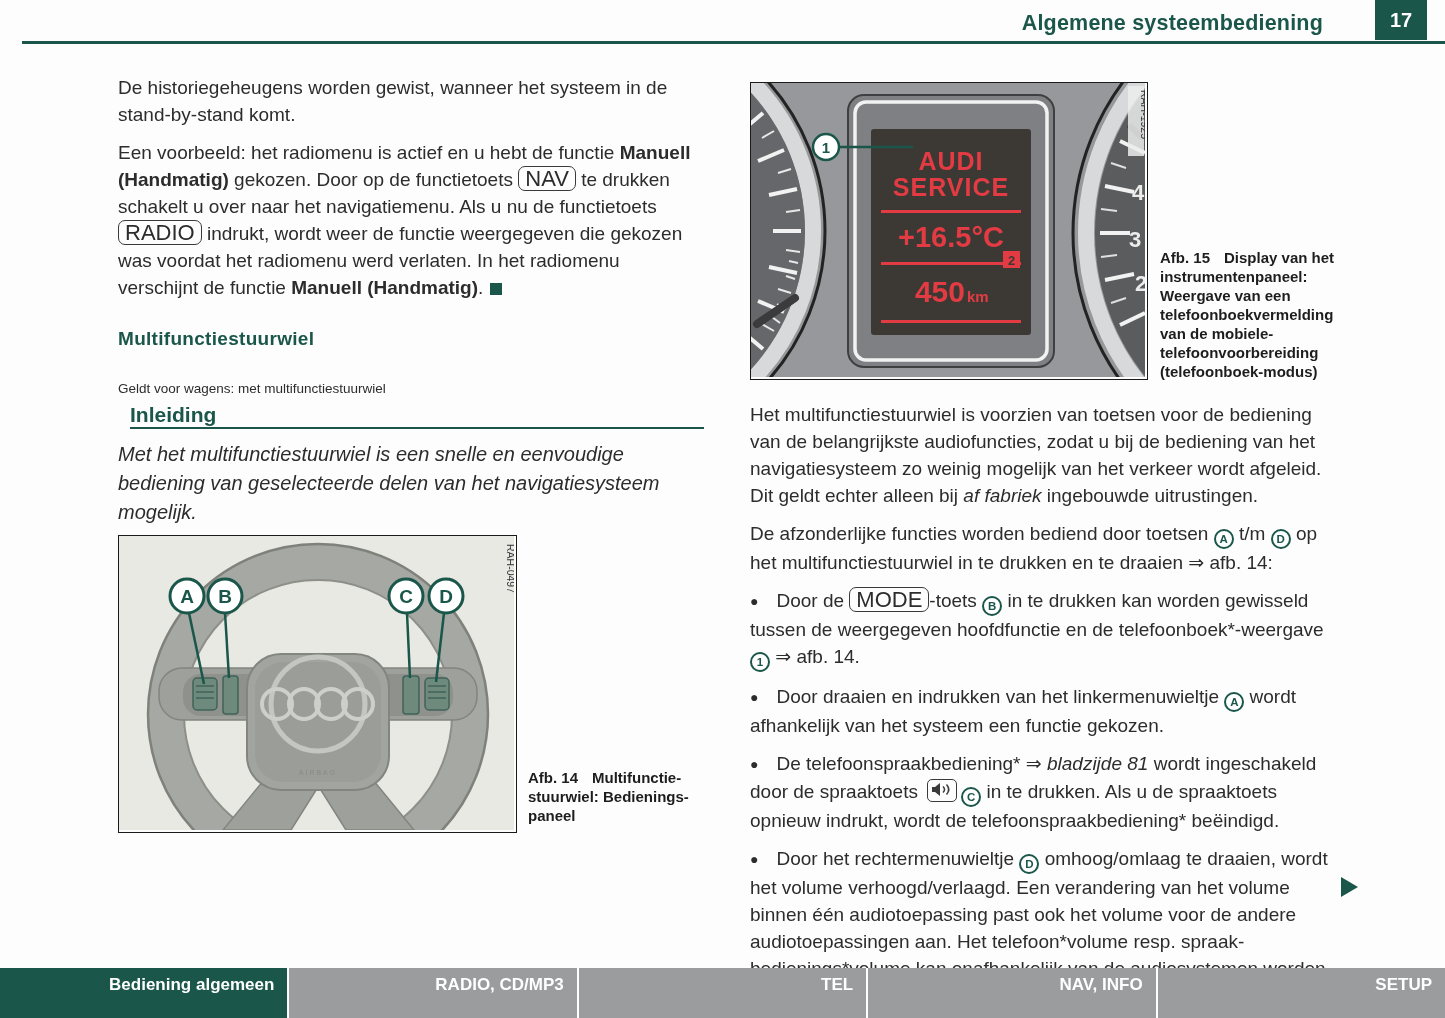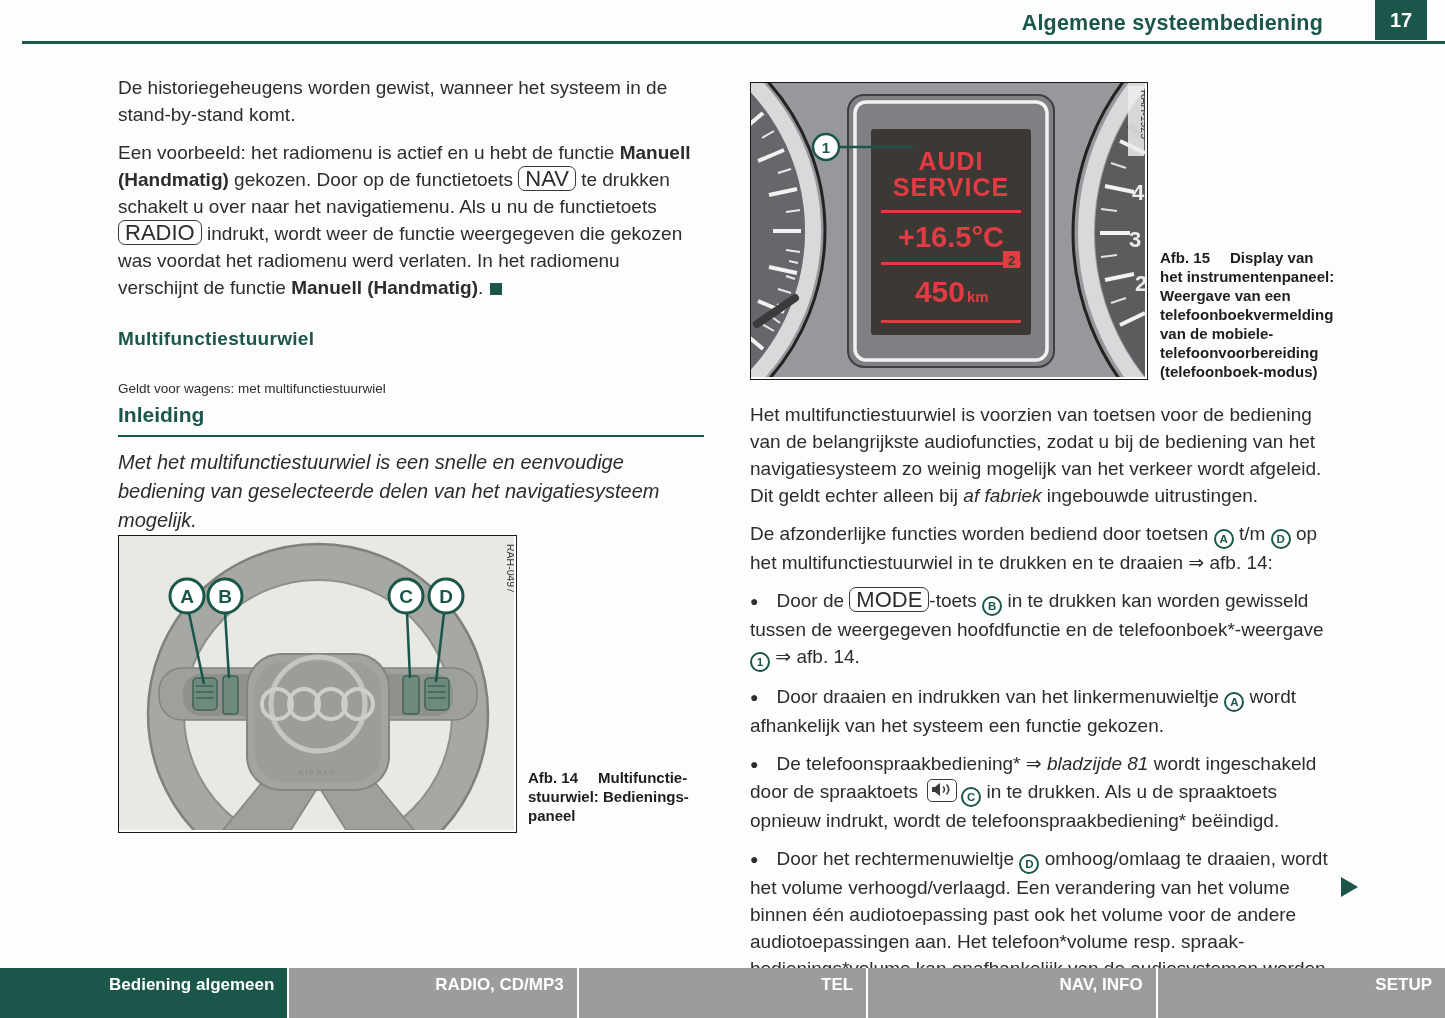--- a/index.html
+++ b/index.html
@@ -18,36 +18,36 @@
   .b{font-weight:bold;}
   .i{font-style:italic;}
   .key{display:inline-block;border:1.6px solid #3a3a3a;border-radius:7px;padding:0 6px;
        line-height:23px;font-size:22px;vertical-align:0px;}
   .circ{display:inline-block;width:20px;height:20px;box-sizing:border-box;border:2px solid #1a564a;
         border-radius:50%;text-align:center;line-height:16px;font-size:11.5px;font-weight:bold;
         color:#1a564a;background:#fff;vertical-align:-3px;}
   .endsq{display:inline-block;width:12px;height:12px;background:#1a564a;margin-left:7px;vertical-align:-1px;}
   h1.section{font-size:19px;font-weight:bold;color:#1a564a;margin:27px 0 0 0;letter-spacing:.3px;}
   .applies{font-size:13.5px;margin-top:31px;}
-  h2.sub{font-size:21px;font-weight:bold;color:#1a564a;margin:7px 0 0 0;padding-bottom:8px;
+  h2.sub{font-size:21px;font-weight:bold;color:#1a564a;margin:7px 0 0 12px;
          border-bottom:2px solid #1a564a;}
   .intro{font-style:italic;font-size:20px;line-height:29px;margin-top:11px;}
   .bullet-para{font-size:19px;line-height:27px;margin:11px 0 0 0;}
   .bullet{display:inline-block;font-size:14px;margin-right:18px;vertical-align:1px;}
   .keyicon{display:inline-block;width:28px;height:21px;border:1.5px solid #3a3a3a;border-radius:5px;
            vertical-align:-4px;margin:0 4px;text-align:center;}
   .keyicon svg{display:block;margin:2px auto 0;}
   
   .fig{position:absolute;border:1px solid #1a1a1a;}
   .fig14{left:118px;top:535px;width:397px;height:296px;}
   .fig15{left:750px;top:82px;width:396px;height:296px;}
   .caption{position:absolute;font-size:15px;font-weight:bold;line-height:19px;color:#1d1d1d;}
   .cap14{left:528px;top:768px;width:182px;}
   .cap15{left:1160px;top:248px;width:180px;}
-  .capref{margin-right:20px;}
+  .capref{margin-right:14px;}
   .cont-triangle{position:absolute;left:1341px;top:877px;width:0;height:0;
                  border-left:17px solid #1a564a;border-top:10px solid transparent;border-bottom:10px solid transparent;}
   
   .footer{position:absolute;left:0;bottom:0;width:1445px;height:50px;display:flex;}
   .tab{flex:1;background:#9b9c9e;color:#fff;font-size:17px;font-weight:bold;text-align:right;
        padding:7px 13px 0 0;box-sizing:border-box;border-left:2px solid #fff;}
   .tab.active{background:#1a564a;border-left:none;}
 </style>
 </head>
 <body>

